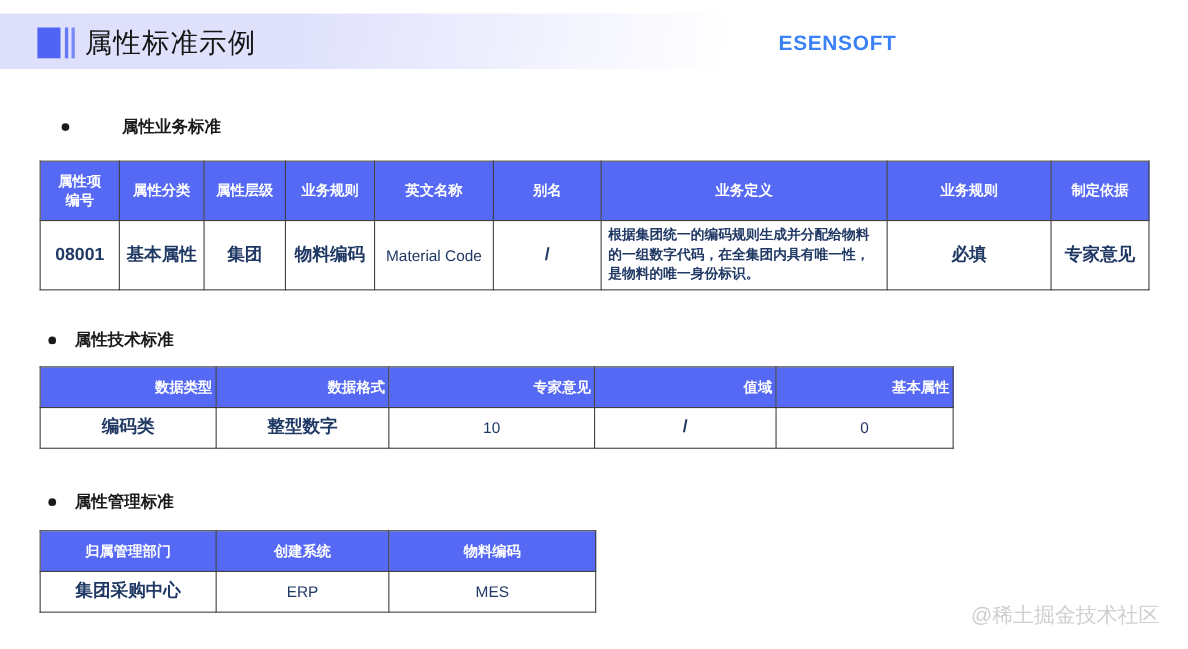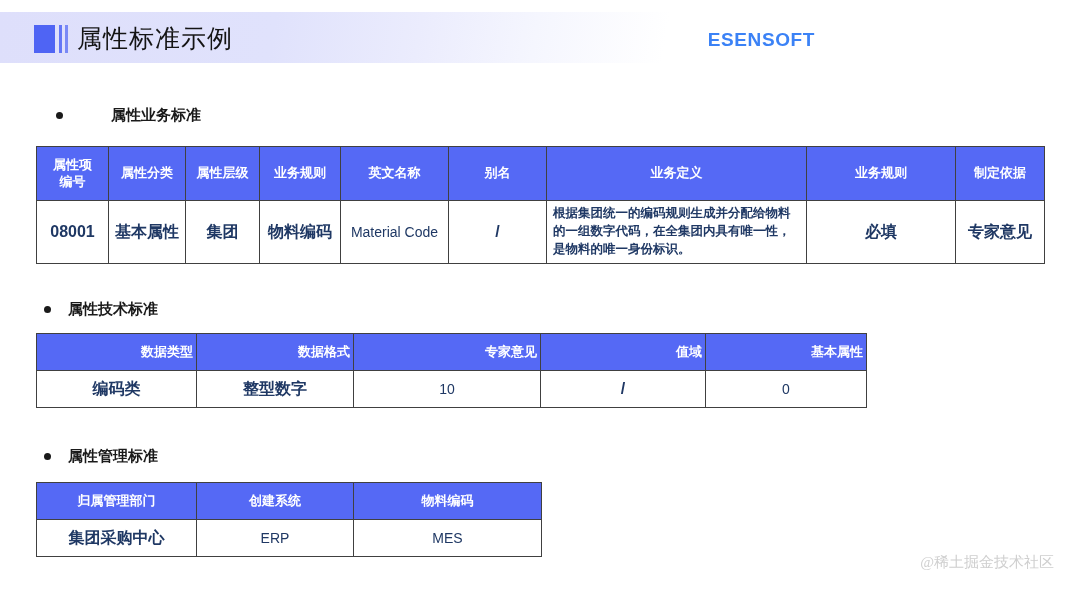--- a/index.html
+++ b/index.html
@@ -138,24 +138,23 @@
 
   
   #table3 { left: 36px; top: 482px; width: 505px; }
   #table3 thead th { height: 37px; }
   #table3 tbody td { height: 37px; }
 
   
   .watermark {
     position: absolute;
     right: 26px; bottom: 18px;
-    font-size: 15px;
+    font-size: 19px;
     color: #cfcfcf;
     white-space: nowrap;
-    font-family: Liberation Serif, serif;
   }
 </style>
 </head>
 <body>
 
 <div class="header">
   <div class="header-band"></div>
   <div class="header-mark">
     <div class="mark-square"></div>
     <div class="mark-bar b1"></div>

